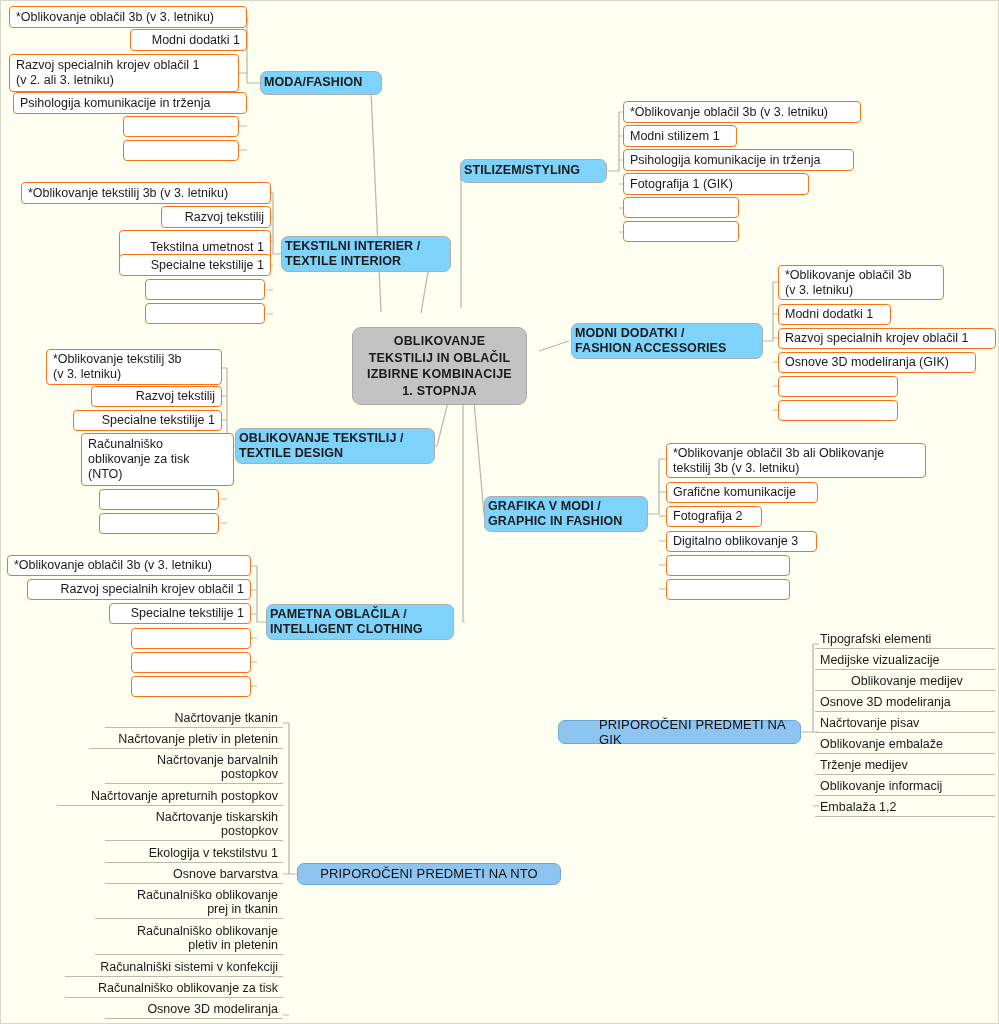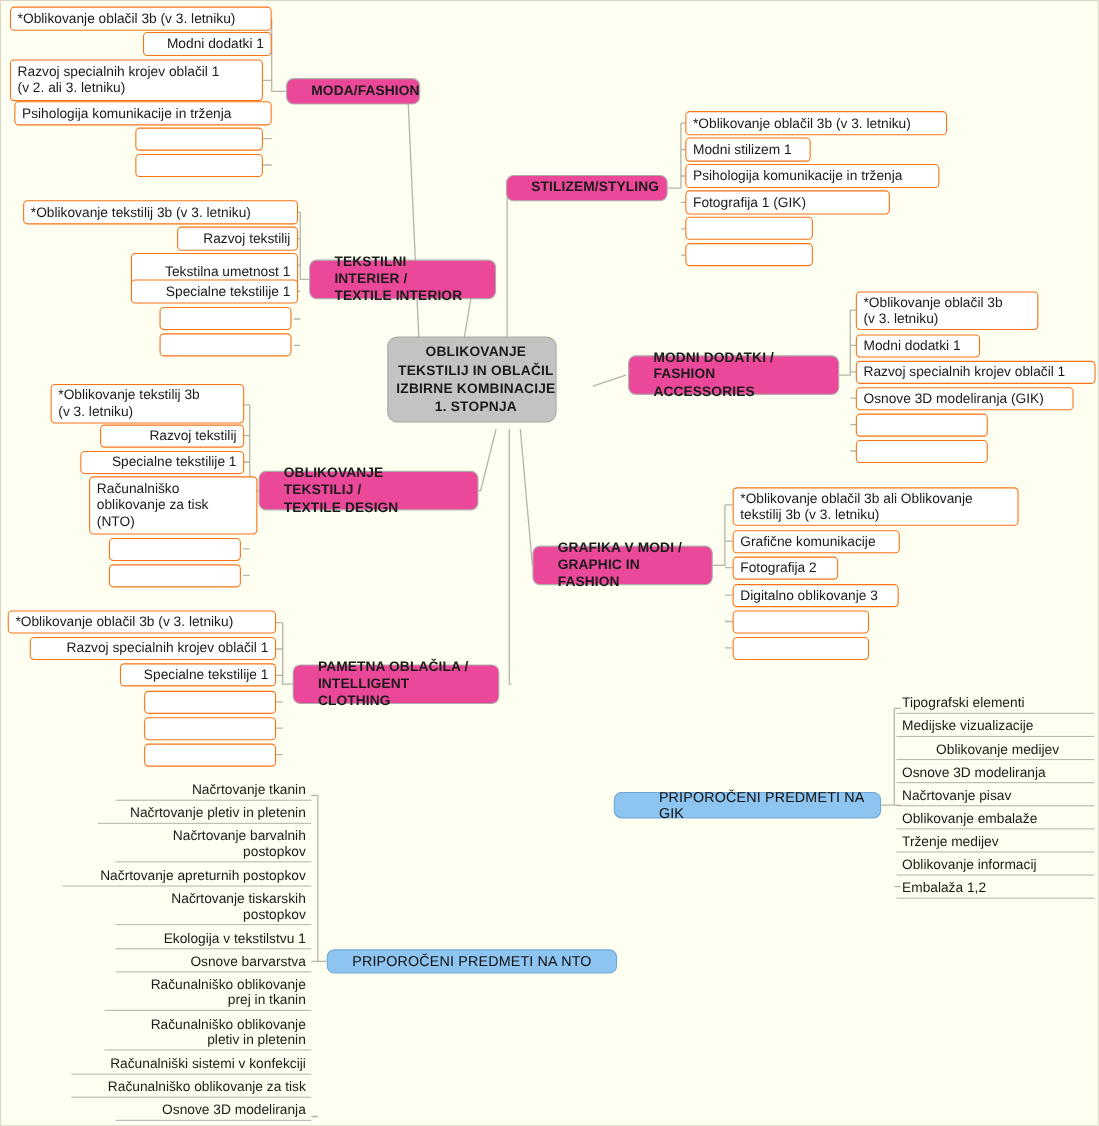--- a/index.html
+++ b/index.html
@@ -51,28 +51,28 @@
     text-align: center;
     display: flex;
     align-items: center;
     justify-content: center;
     letter-spacing: .2px;
     line-height: 1.32;
   }
 
   
   .branch {
-    background: #ec4899;
+    background: #7dd3fc;
     border: 1px solid #adadad;
     border-radius: 7px;
     font-weight: bold;
     font-size: 12.5px;
     display: flex;
     align-items: center;
-    padding: 0 22px;
+    padding: 0 3px;
     line-height: 1.24;
     letter-spacing: .1px;
   }
 
   
   .leaf {
     background: #ffffff;
     border: 1px solid #f97316;
     border-radius: 4px;
     display: flex;
@@ -137,21 +137,21 @@
 
     <path d="M647 513 L658 513 L658 458 M658 458 L665 458 M658 491 L665 491 M658 515 L665 515 M658 540 L665 540 M658 564 L665 564 M658 588 L665 588"></path>
 
     <path d="M265 621 L256 621 L256 565 M256 565 L250 565 M256 589 L250 589 M256 613 L250 613 M256 637 L250 637 M256 661 L250 661 M256 685 L250 685"></path>
 
     <path d="M800 731 L812 731 L812 643 M812 643 L818 643 M812 731 L818 731 M812 805 L818 805"></path>
 
     <path d="M296 873 L288 873 L288 722 M288 722 L282 722 M288 873 L282 873 M288 1014 L282 1014"></path>
   </svg>
 
-  <div class="node root" style="left:351px; top:305px; width:154px; height:78px;justify-content:flex-end;">
+  <div class="node root" style="left:351px; top:326px; width:175px; height:78px;">
     <div><span>OBLIKOVANJE</span><br><span>TEKSTILIJ IN OBLAČIL</span><br><span>IZBIRNE KOMBINACIJE</span><br><span>1. STOPNJA</span></div>
   </div>
 
   <div class="node branch" style="left:259px; top:70px; width:122px; height:24px;">MODA/FASHION</div>
   <div class="node leaf" style="left:8px; top:5px; width:238px; height:22px;">*Oblikovanje oblačil 3b (v 3. letniku)</div>
   <div class="node leaf right-align" style="left:129px; top:28px; width:117px; height:22px;">Modni dodatki 1</div>
   <div class="node leaf" style="left:8px; top:53px; width:230px; height:38px;">Razvoj specialnih krojev oblačil 1
 (v 2. ali 3. letniku)</div>
   <div class="node leaf" style="left:12px; top:91px; width:234px; height:22px;">Psihologija komunikacije in trženja</div>
   <div class="node leaf empty" style="left:122px; top:115px; width:116px; height:21px;"></div>

